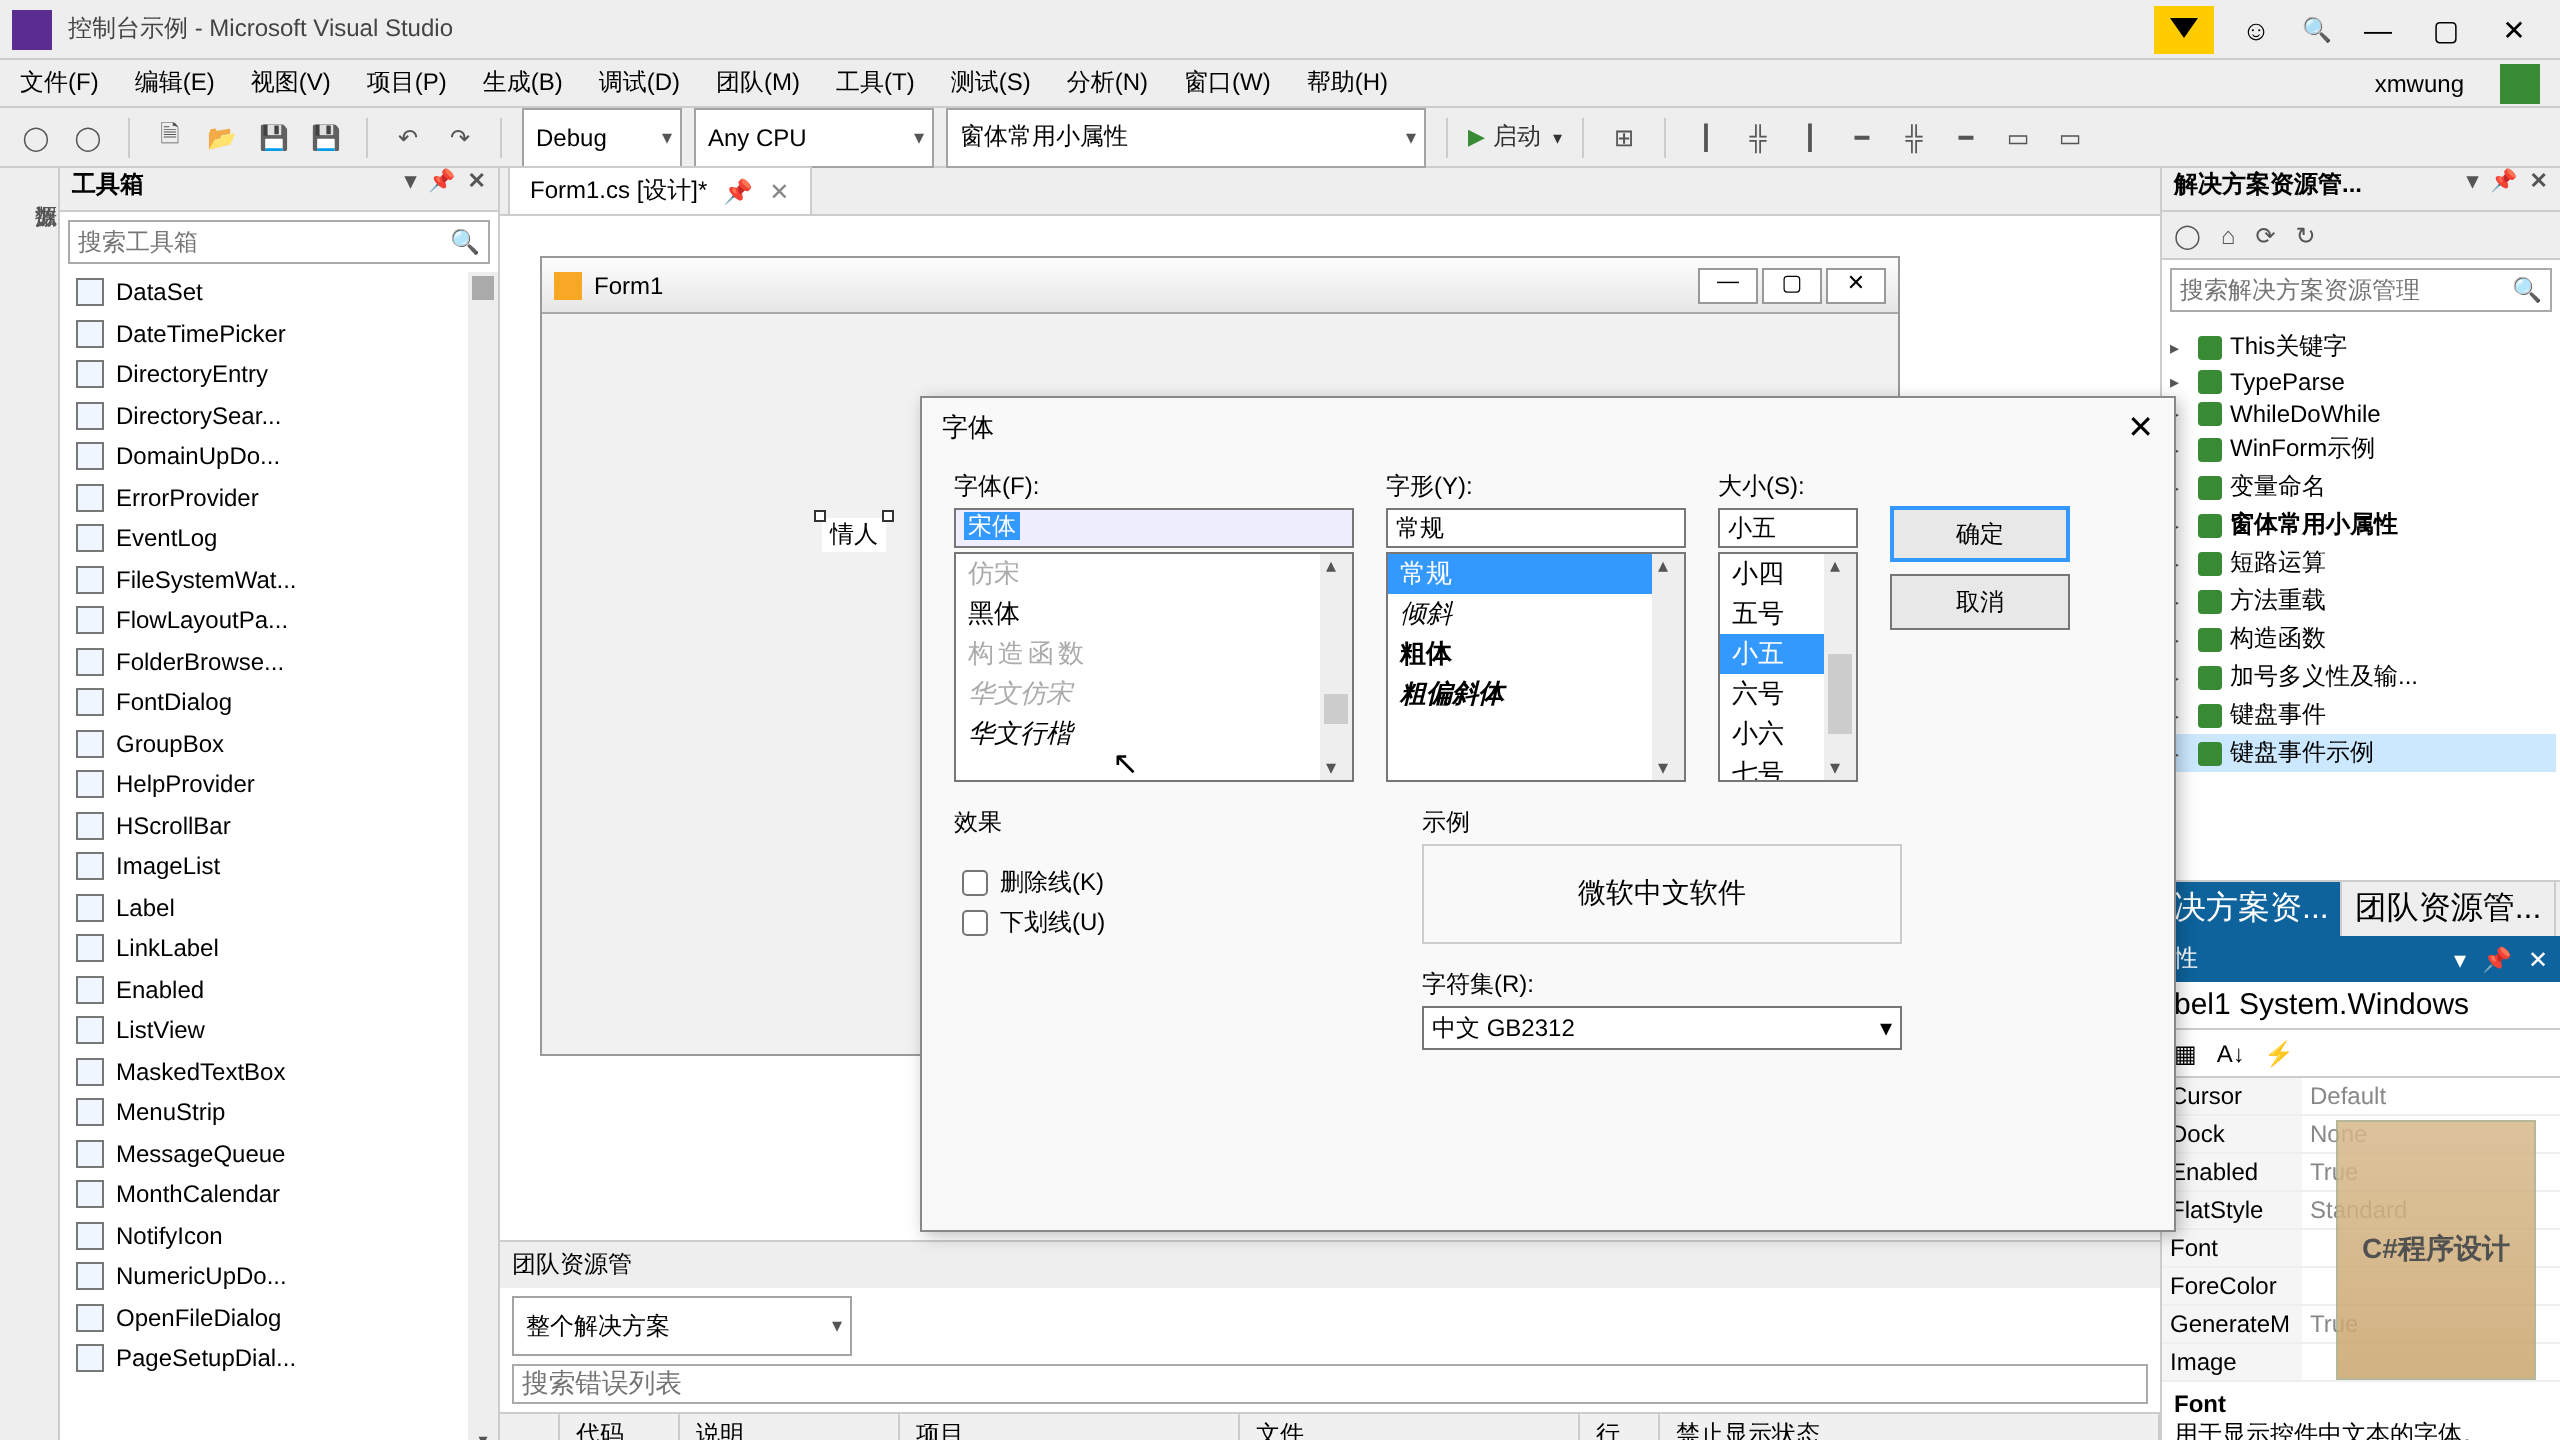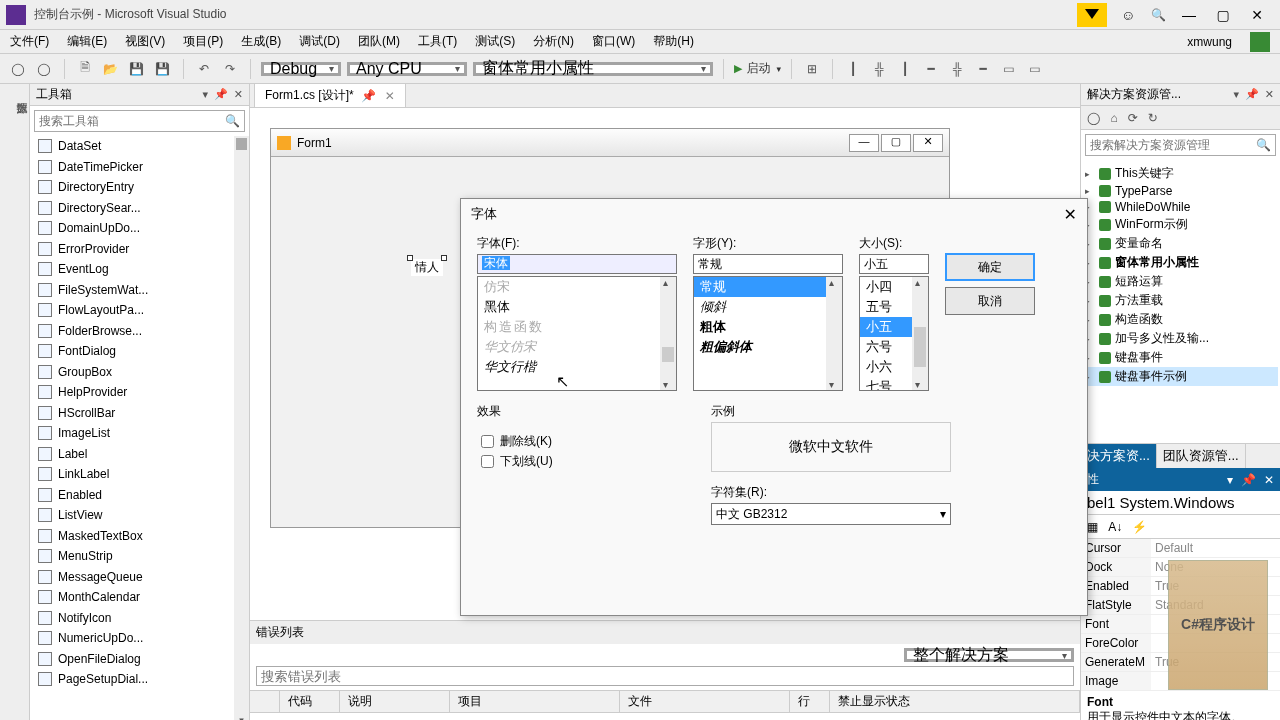--- a/index.html
+++ b/index.html
@@ -8,29 +8,29 @@
 .titlebar .logo { width: 20px; height: 20px; background: #5c2d91; margin-right: 8px; }
 .titlebar .title { flex: 1; color: #444; }
 .titlebar .tbtn { width: 34px; height: 22px; display: flex; align-items: center; justify-content: center; font-size: 14px; cursor: pointer; }
 .yellowbox { width: 30px; height: 24px; background: #ffcc00; margin: 0 4px; position: relative; }
 .yellowbox::after { content: ''; position: absolute; left: 8px; top: 6px; border-left: 7px solid transparent; border-right: 7px solid transparent; border-top: 10px solid #000; }
 .quickinput { width: 220px; height: 22px; border: 1px solid #aaa; padding: 0 6px; background: #fff; }
 .menubar { height: 24px; display: flex; align-items: center; padding: 0 10px; gap: 18px; background: #eee; border-bottom: 1px solid #ccc; }
 .menubar span { cursor: pointer; }
 .toolbar { height: 30px; display: flex; align-items: center; padding: 0 8px; gap: 6px; background: #eee; border-bottom: 1px solid #ccc; }
 .tb-sep { width: 1px; height: 20px; background: #ccc; margin: 0 4px; }
-.tb-dd { height: 14px; border: 3px solid #a3a3a3; background: #fff; padding: 0 20px 0 6px; font-size: 16px; position: relative; display: flex; align-items: center; }
+.tb-dd { height: 30px; border: 1px solid #a3a3a3; background: #fff; padding: 0 20px 0 6px; font-size: 12px; position: relative; display: flex; align-items: center; }
 .tb-dd::after { content: '▾'; position: absolute; right: 4px; font-size: 10px; color: #555; }
 .tb-btn { width: 20px; height: 20px; display: flex; align-items: center; justify-content: center; color: #555; }
 .tb-start { display: flex; align-items: center; gap: 4px; color: #333; }
 .tb-start::before { content: '▶'; color: #388a34; font-size: 11px; }
 .main { display: flex; height: 646px; position: relative; }
 .leftstrip { width: 30px; background: #eee; border-right: 1px solid #ccc; writing-mode: vertical-rl; text-orientation: upright; padding-top: 10px; font-size: 11px; color:#555; }
 .toolbox { width: 220px; background: #fff; border-right: 1px solid #ccc; display: flex; flex-direction: column; }
-.panel-hdr { background: #eee; height: 22px; display: flex; align-items: center; padding: 0 6px; border-bottom: 1px solid #ccc; justify-content: space-between; }
+.panel-hdr { background: #eee; height: 22px; display: flex; align-items: flex-start; padding: 0 6px; border-bottom: 1px solid #ccc; justify-content: space-between; font-weight: bold; }
 .panel-hdr .pin { display: flex; gap: 6px; }
 .panel-hdr .tiny { cursor: pointer; color: #555; font-size: 11px; }
 .searchbox { margin: 4px; height: 22px; border: 1px solid #aaa; display: flex; align-items: center; padding: 0 4px; }
 .searchbox input { border: none; outline: none; flex: 1; font-size: 12px; }
 .toollist { flex: 1; overflow: hidden; position: relative; }
 .toollist .scrollbar { position: absolute; right: 0; top: 0; bottom: 0; width: 15px; background: #eee; }
 .toollist .thumb { position: absolute; right: 2px; top: 2px; width: 11px; height: 12px; background: #aaa; }
 .toollist .arrow-up { position: absolute; right: 0; top: 0; width: 15px; height: 15px; text-align: center; font-size: 9px; color:#555; }
 .toollist .arrow-down { position: absolute; right: 0; bottom: 0; width: 15px; height: 15px; text-align: center; font-size: 9px; color:#555; }
 .toolitem { height: 20.5px; display: flex; align-items: center; padding-left: 28px; gap: 8px; position: relative; }
@@ -41,33 +41,33 @@
 .tab .tclose { color: #888; cursor: pointer; }
 .designer { flex: 1; background: #fff; position: relative; padding: 20px; }
 .formwin { width: 680px; height: 400px; background: #f1f1f1; border: 1px solid #999; position: relative; }
 .formtitle { height: 28px; background: linear-gradient(#fdfdfd,#e6e6e6); border-bottom: 1px solid #aaa; display: flex; align-items: center; padding: 0 6px; justify-content: space-between; }
 .formtitle .fbtns { display: flex; gap: 2px; }
 .formtitle .wb { width: 30px; height: 18px; border: 1px solid #999; background: #fff; text-align: center; font-size: 11px; }
 .formlabel { position: absolute; left: 140px; top: 130px; background: #fff; padding: 0 4px; font-size: 12px; }
 .formhandle { width: 6px; height: 6px; background: #fff; border: 1px solid #333; position: absolute; }
 .errorlist { height: 110px; border-top: 1px solid #ccc; background: #fff; display: flex; flex-direction: column; }
 .errhdr { background: #eee; padding: 3px 6px; font-size: 12px; }
-.errtools { padding: 4px 6px; display: flex; gap: 8px; align-items: center; justify-content: flex-end; }
+.errtools { padding: 4px 6px; display: flex; gap: 8px; align-items: center; }
 .errcols { display: flex; background: #f0f0f0; border-top: 1px solid #ccc; border-bottom: 1px solid #ccc; }
 .errcol { padding: 2px 8px; border-right: 1px solid #ccc; font-size: 12px; }
 .rightpane { width: 200px; background: #fff; border-left: 1px solid #ccc; display: flex; flex-direction: column; }
 .sol-nav { height: 24px; background: #eee; display: flex; align-items: center; gap: 10px; padding: 0 6px; border-bottom: 1px solid #ccc; }
 .sol-nav span { color: #555; cursor: pointer; }
 .soltree { flex: 1; overflow: hidden; padding: 4px 2px; }
 .treeitem { display: flex; align-items: center; gap: 4px; padding: 1px 2px; font-size: 12px; }
 .treeitem.sel { background: #cce8ff; }
 .treeglyph { width: 10px; color: #555; font-size: 9px; }
 .treeicon { width: 12px; height: 12px; background: #388a34; border-radius: 2px; }
 .rtabs { display: flex; background: #eee; border-top: 1px solid #ccc; }
-.rtab { padding: 3px 6px; font-size: 13px; border-right: 1px solid #ccc; }
+.rtab { padding: 3px 6px; font-size: 16px; border-right: 1px solid #ccc; }
 .rtab.active { background: #0e639c; color: #fff; }
 .prophdr { background: #0e639c; color: #fff; padding: 3px 6px; font-size: 12px; display: flex; justify-content: space-between; align-items: center; }
 .propbar { height: 24px; display: flex; align-items: center; padding: 0 6px; gap: 10px; border-bottom: 1px solid #ccc; }
 .propgrid { flex: 0 0 auto; }
 .proprow { display: flex; border-bottom: 1px solid #eee; font-size: 12px; }
 .proprow .pn { width: 70px; padding: 2px 4px; background: #f5f5f5; }
 .proprow .pv { flex: 1; padding: 2px 4px; color: #888; }
 .propdesc { padding: 4px 6px; font-size: 12px; }
 .bookcover { position: absolute; right: 12px; bottom: 30px; width: 100px; height: 130px; background: linear-gradient(#d6b98b,#cba56d); border: 1px solid #aa8; opacity: 0.85; display: flex; align-items: center; justify-content: center; color: #333; font-size: 14px; font-weight: bold; }
 
@@ -323,26 +323,26 @@
           </span>
         </div>
         <div class="formlabel">
           <div class="formhandle" style="left:-4px;top:-4px;"></div>
           <div class="formhandle" style="right:-4px;top:-4px;"></div>
           <span>情人</span>
         </div>
       </div>
     </div>
     <div class="errorlist">
-      <div class="errhdr">错误列表</div>
+      <div class="errhdr">团队资源管</div>
       <div class="errtools">
         <div class="tb-dd" style="width:170px;">整个解决方案</div>
       </div>
       <div style="padding:0 6px 4px 6px;">
-        <input style="width: 100%; height: 20px; border: 1px solid rgb(170, 170, 170); padding: 0px 4px;" placeholder="搜索错误列表">
+        <input style="width: 100%; height: 20px; border: 1px solid rgb(170, 170, 170); padding: 0px 4px; font-family: Liberation Serif, serif;" placeholder="搜索错误列表">
       </div>
       <div class="errcols">
         <div class="errcol" style="width:30px"></div>
         <div class="errcol" style="width:60px">代码</div>
         <div class="errcol" style="width:110px">说明</div>
         <div class="errcol" style="width:170px">项目</div>
         <div class="errcol" style="width:170px">文件</div>
         <div class="errcol" style="width:40px">行</div>
         <div class="errcol" style="flex:1">禁止显示状态</div>
       </div>

